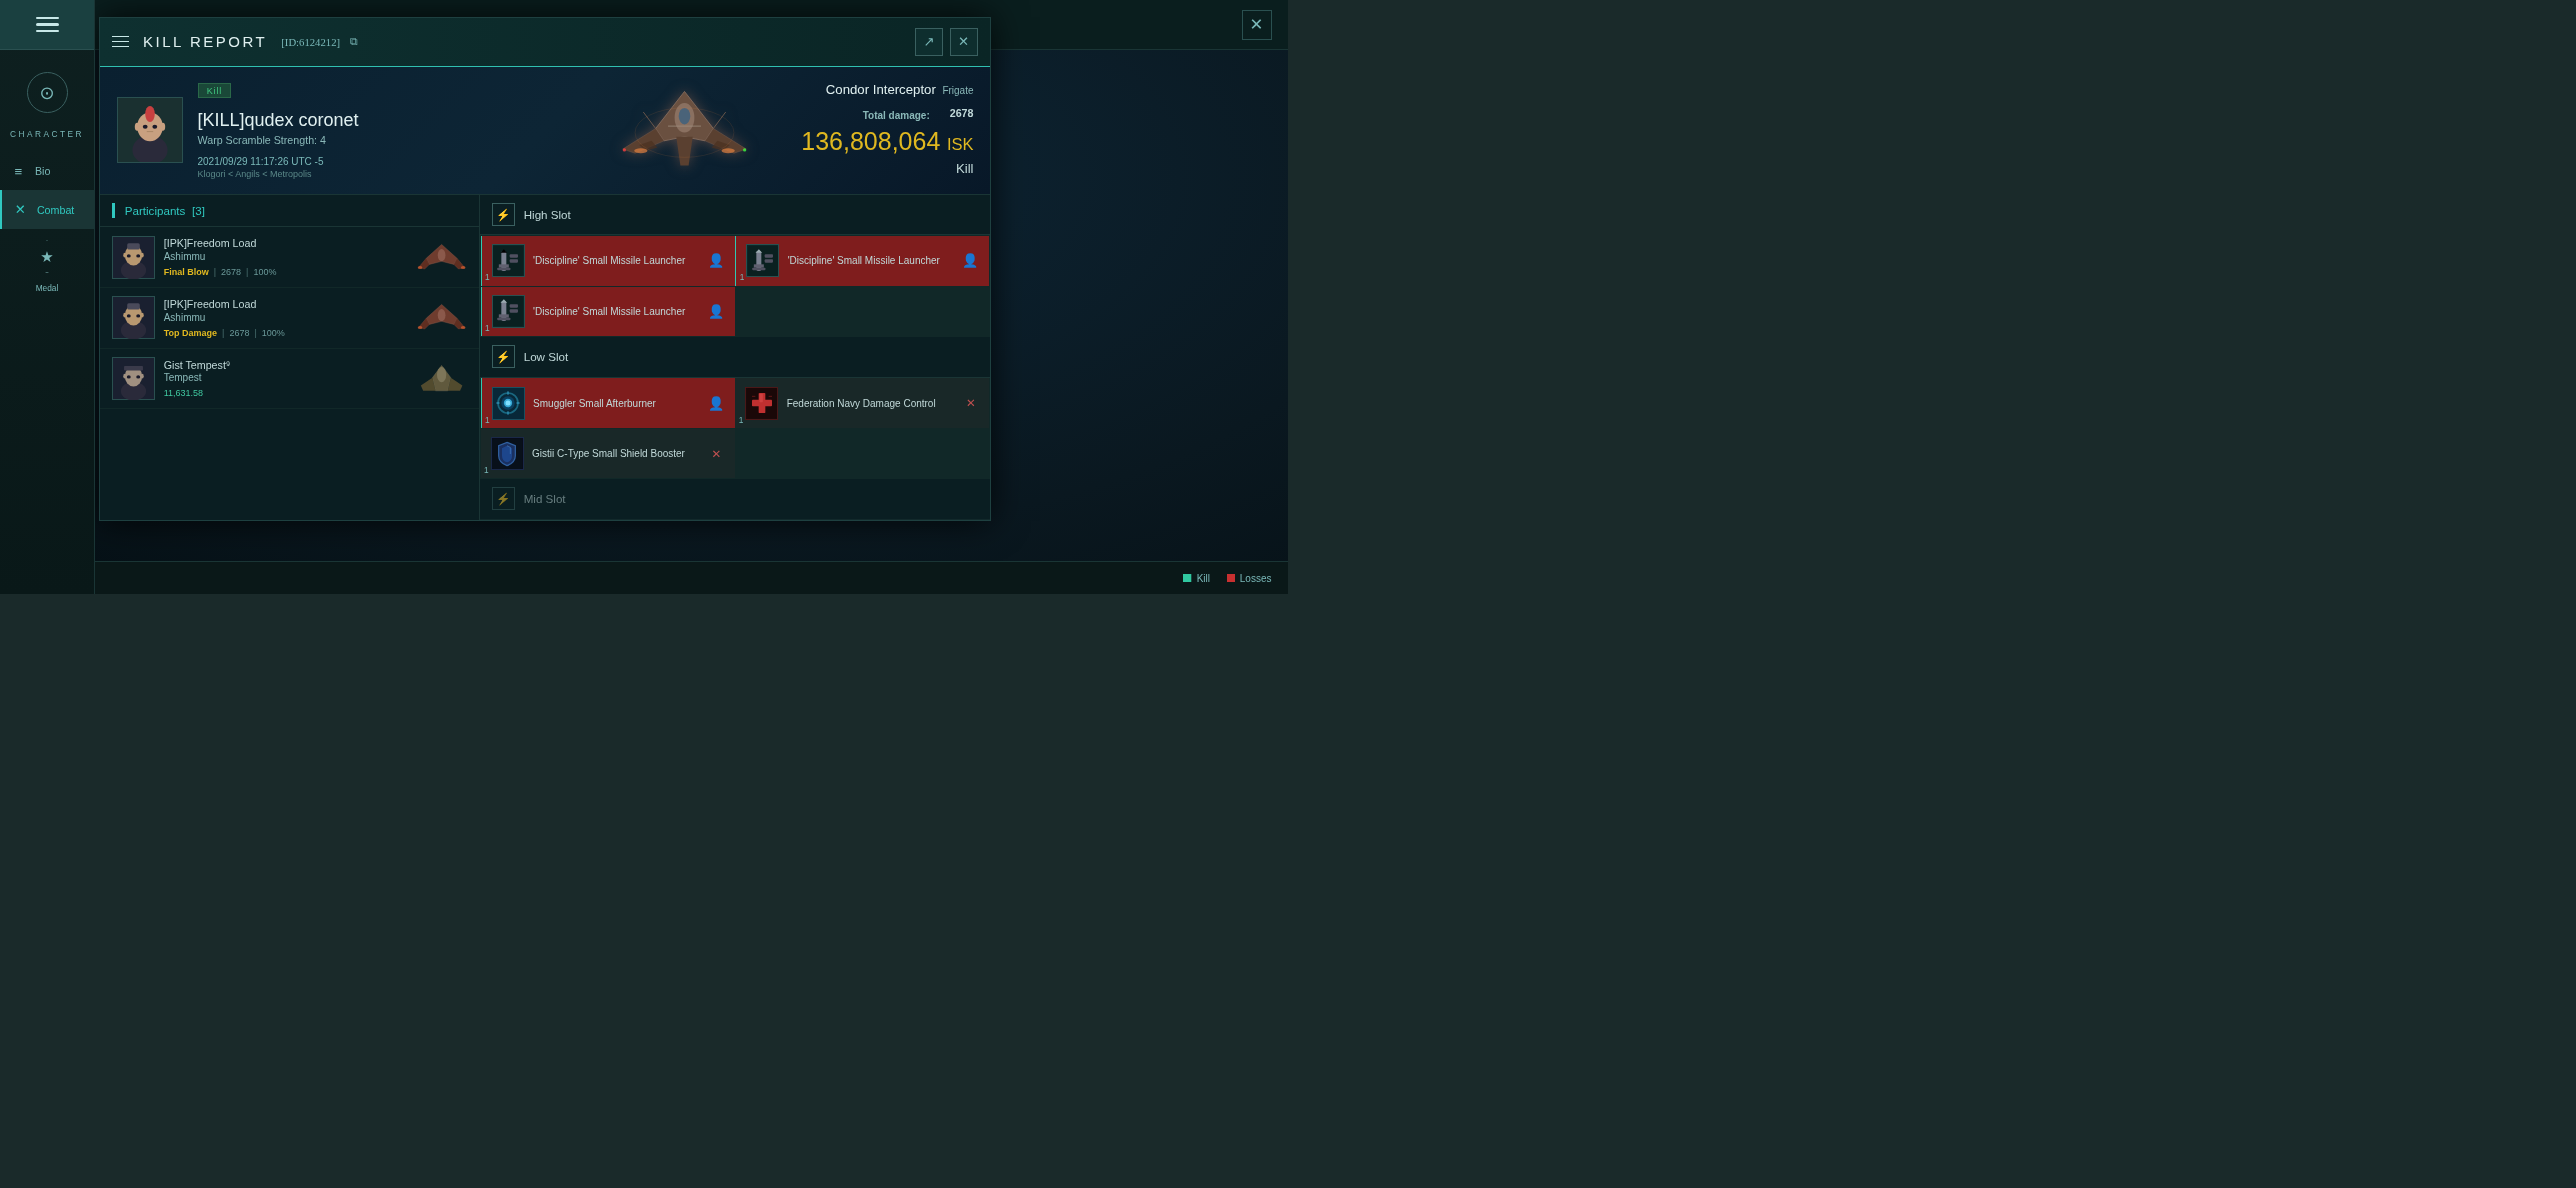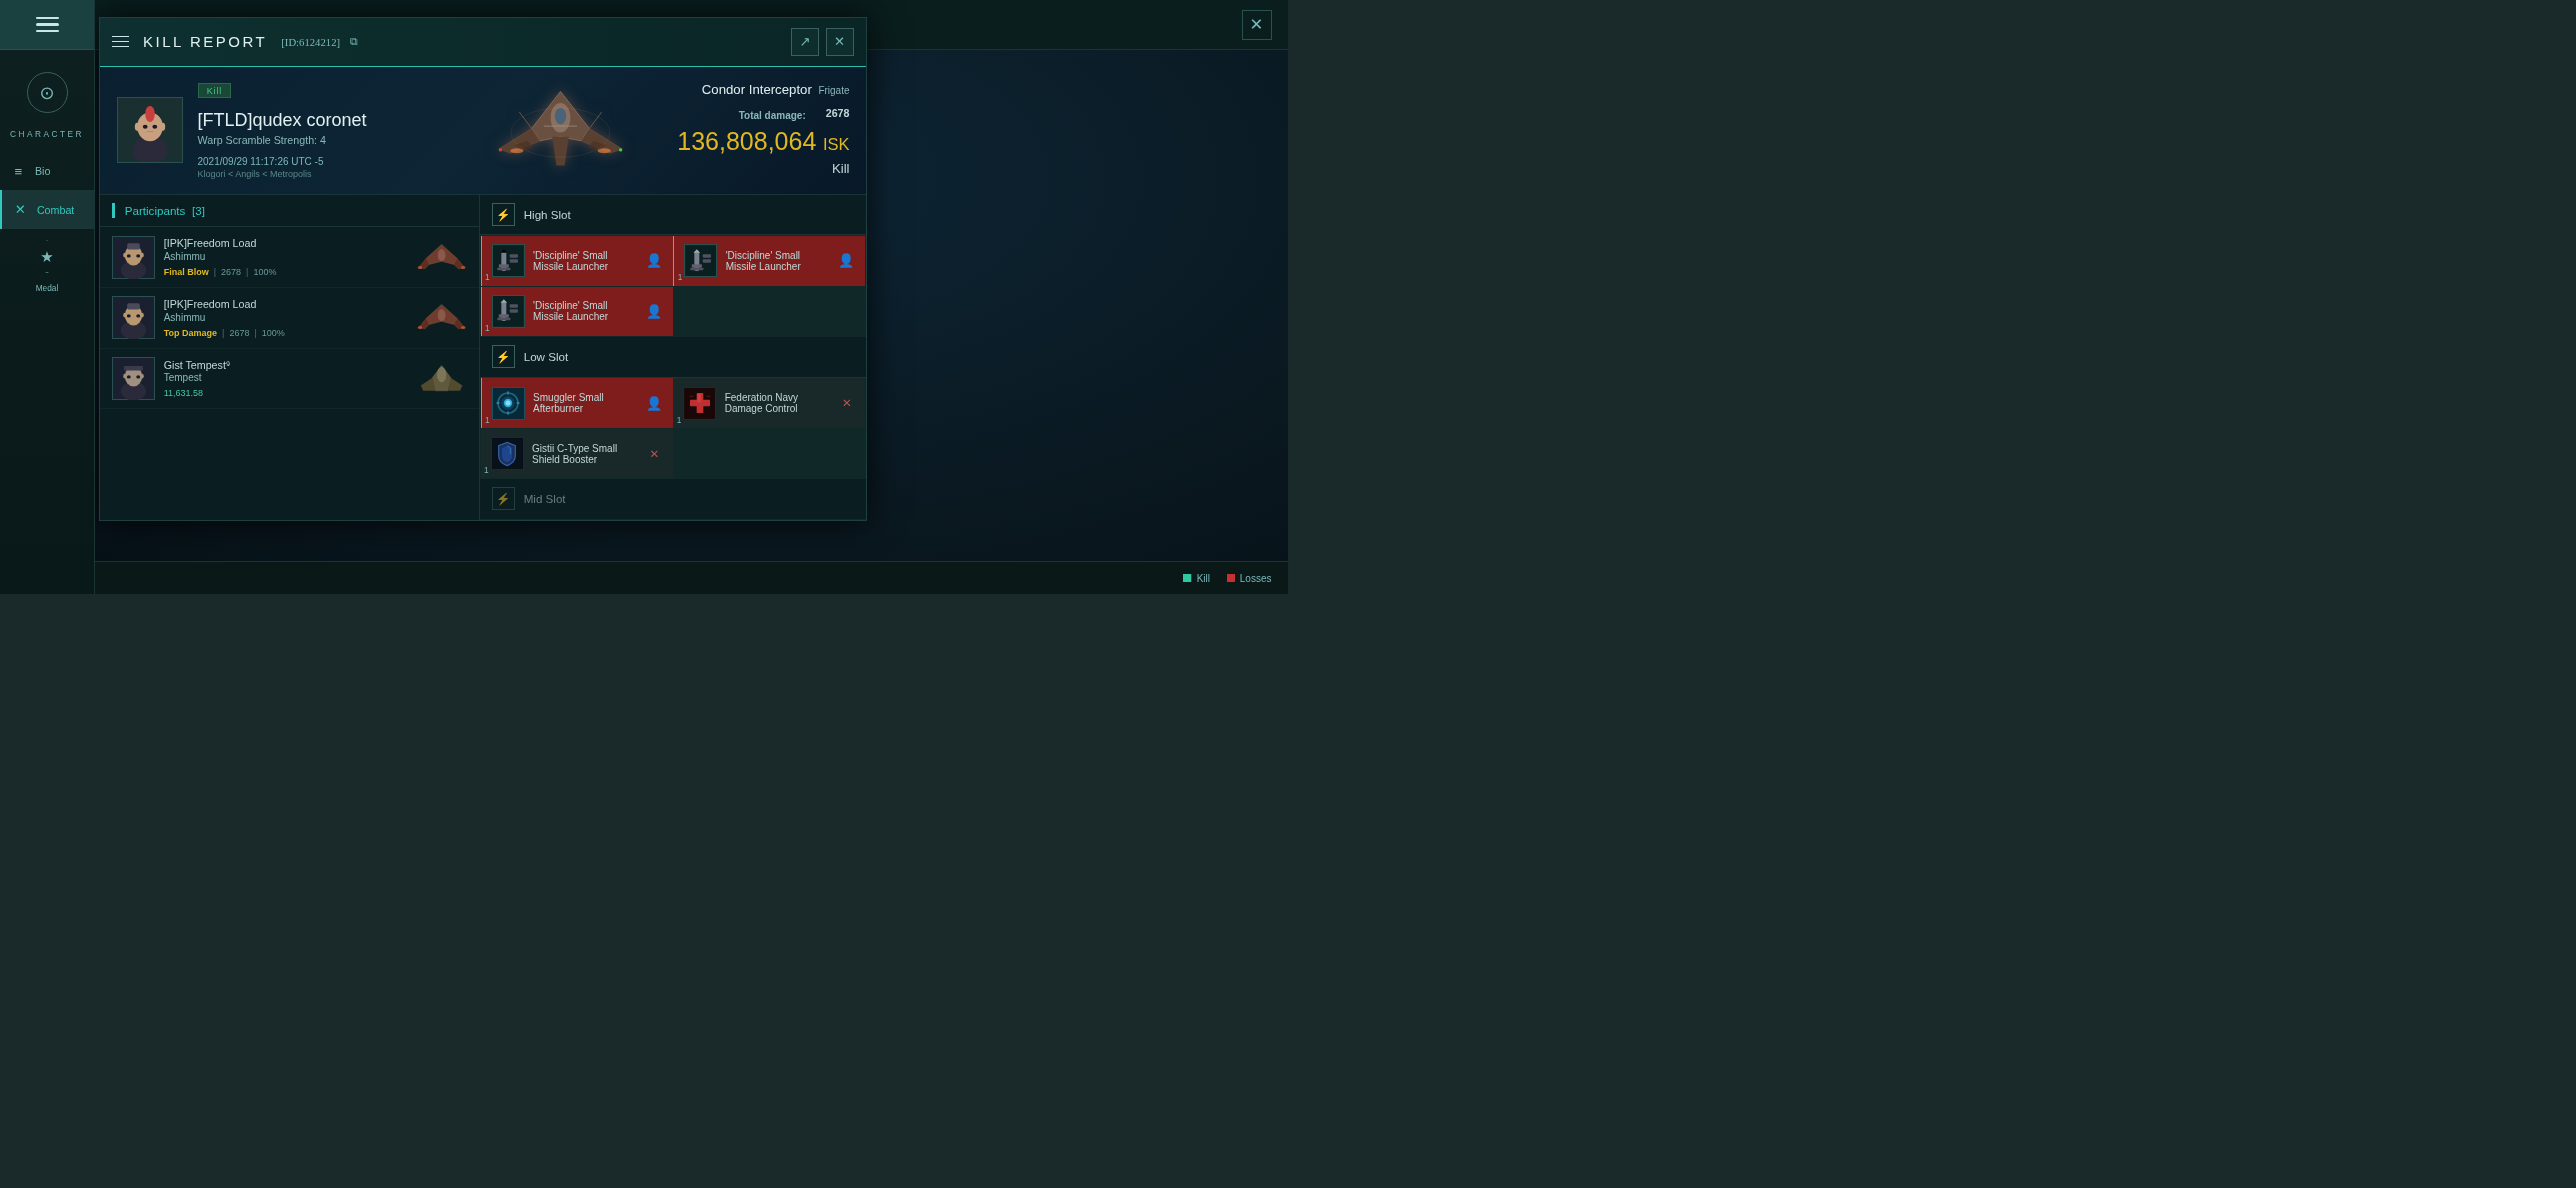--- a/index.html
+++ b/index.html
@@ -159,21 +159,21 @@
       font-size: 16.5px;
       color: #7ab8b8;
       border: 0.8px solid #2a5050;
     }
 
     
     .kill-report {
       position: absolute;
       left: 99px;
       top: 16.5px;
-      width: 768px;
+      width: 892px;
       background: #0a1e22;
       border: 0.8px solid #1e4040;
       box-shadow: 0 0 33px rgba(0,0,0,0.8);
     }
 
     .kr-header {
       background: linear-gradient(to right, #0e3030, #0a2525);
       padding: 10px 12.4px;
       display: flex;
       align-items: center;
@@ -689,21 +689,21 @@
 
         <ellipse cx="24" cy="36" rx="3" ry="5" fill="#c8a080"></ellipse>
         <ellipse cx="56" cy="36" rx="3" ry="5" fill="#c8a080"></ellipse>
       </svg>
     </div>
 
     <div class="kr-hero-info">
       <div style="margin-bottom:5px;">
         <span class="kr-kill-badge">Kill</span>
       </div>
-      <div class="kr-hero-name">[FTLD]qudex coronet</div>
+      <div class="kr-hero-name">[KILL]qudex coronet</div>
       <div class="kr-hero-subtitle">Warp Scramble Strength: 4</div>
       <div class="kr-hero-date">2021/09/29 11:17:26 UTC -5</div>
       <div class="kr-hero-location">Klogori &lt; Angils &lt; Metropolis</div>
     </div>
 
     <div class="kr-ship-img" style="position:absolute;right:219px;top:50%;transform:translateY(-50%);">
       <svg width="173" height="91" viewBox="0 0 210 110" class="ship-svg">
 
         <polygon points="105,10 140,55 130,70 105,65 80,70 70,55" fill="#6a5040" stroke="#8a7060" stroke-width="1"></polygon>
 

